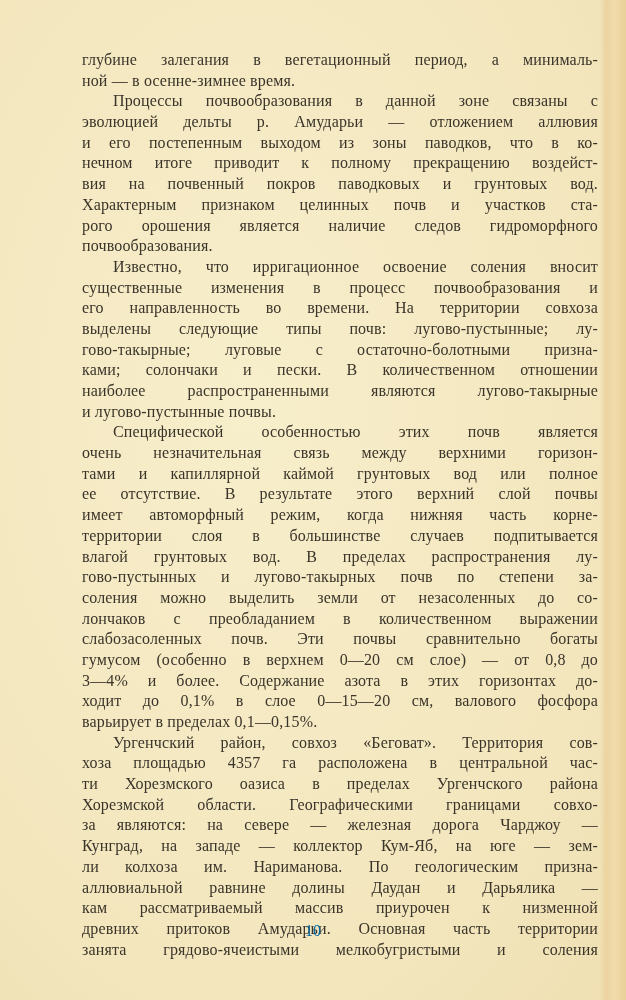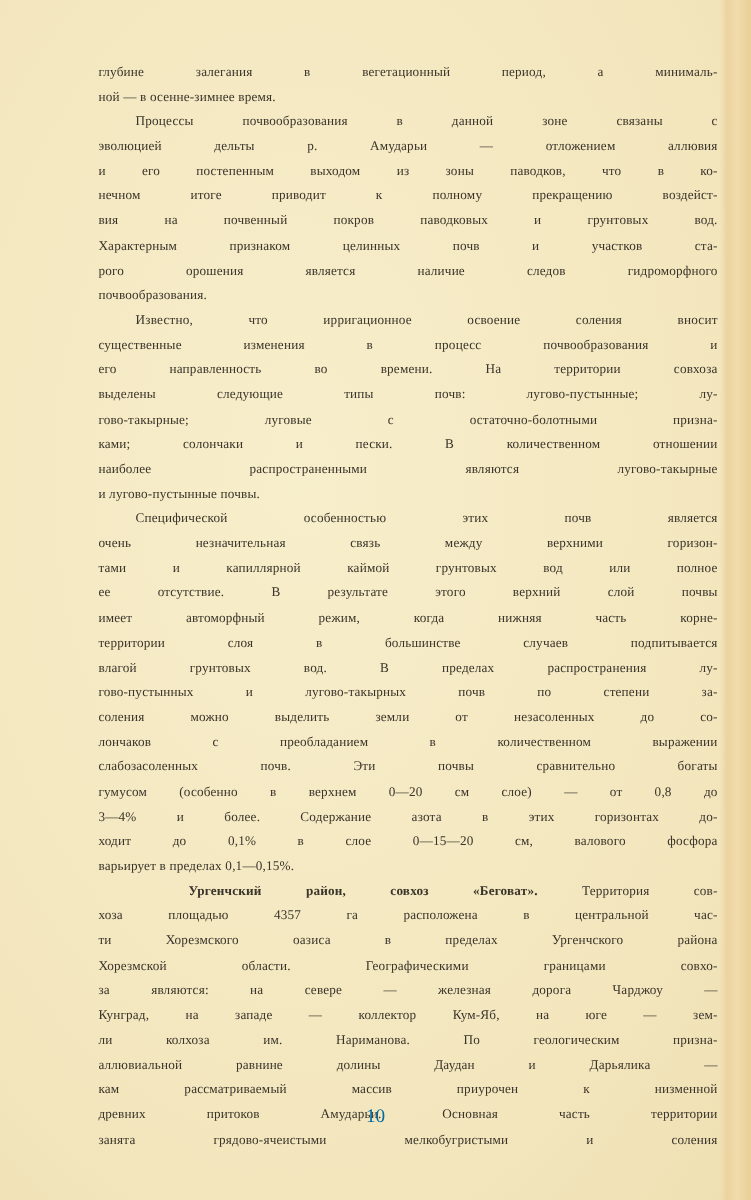--- a/index.html
+++ b/index.html
@@ -12,35 +12,35 @@
     position: absolute; inset: 0;
     background:
       linear-gradient(to right, rgba(0,0,0,0) 0, rgba(0,0,0,0) 600px, #ecd3a0 606px, #f2dcac 614px, #e9cf98 626px),
       radial-gradient(ellipse at 40% 40%, #f7eecb 0%, #f3e6bd 70%, #efdfb2 100%);
   }
   .page {
     position: absolute;
     left: 82px; top: 50px;
     width: 516px;
     font-family: "Liberation Serif", "DejaVu Serif", serif;
-    font-size: 11px;
+    font-size: 16px;
     line-height: 20.7px;
     color: #3a342a;
     letter-spacing: 0.15px;
   }
   .line {
     display: block;
     white-space: nowrap;
     text-align: justify;
     text-align-last: justify;
     height: 20.7px;
   }
   .line.last { text-align-last: left; }
   .line.indent { padding-left: 31px; }
-  .bold { font-weight: bold; margin-left: 44px; }
+  .bold { font-weight: normal; }
   .page-number {
     position: absolute;
     left: 0; width: 626px; top: 922px;
     text-align: center;
     font-family: "Liberation Serif", "DejaVu Serif", serif;
     font-size: 16px;
     color: #0369a1;
     box-sizing: border-box;
   }
 </style>

